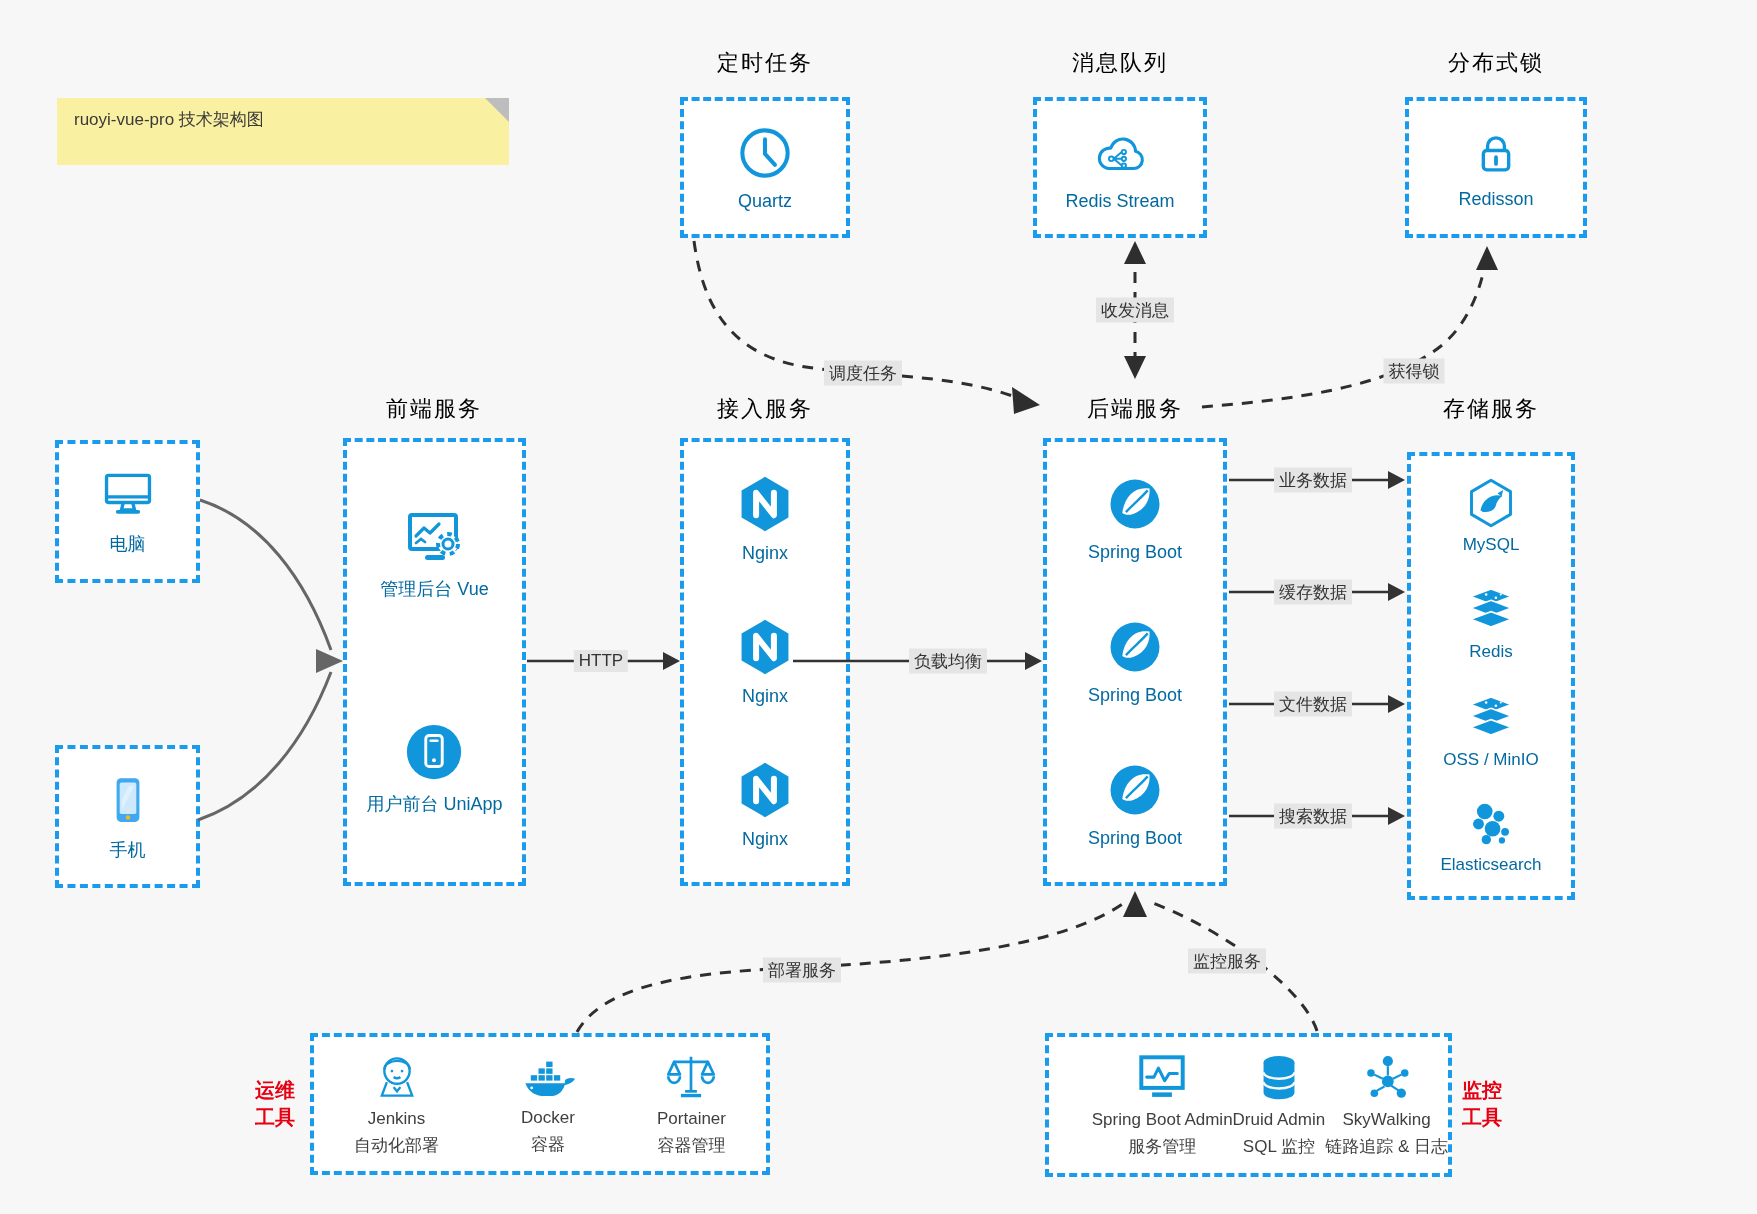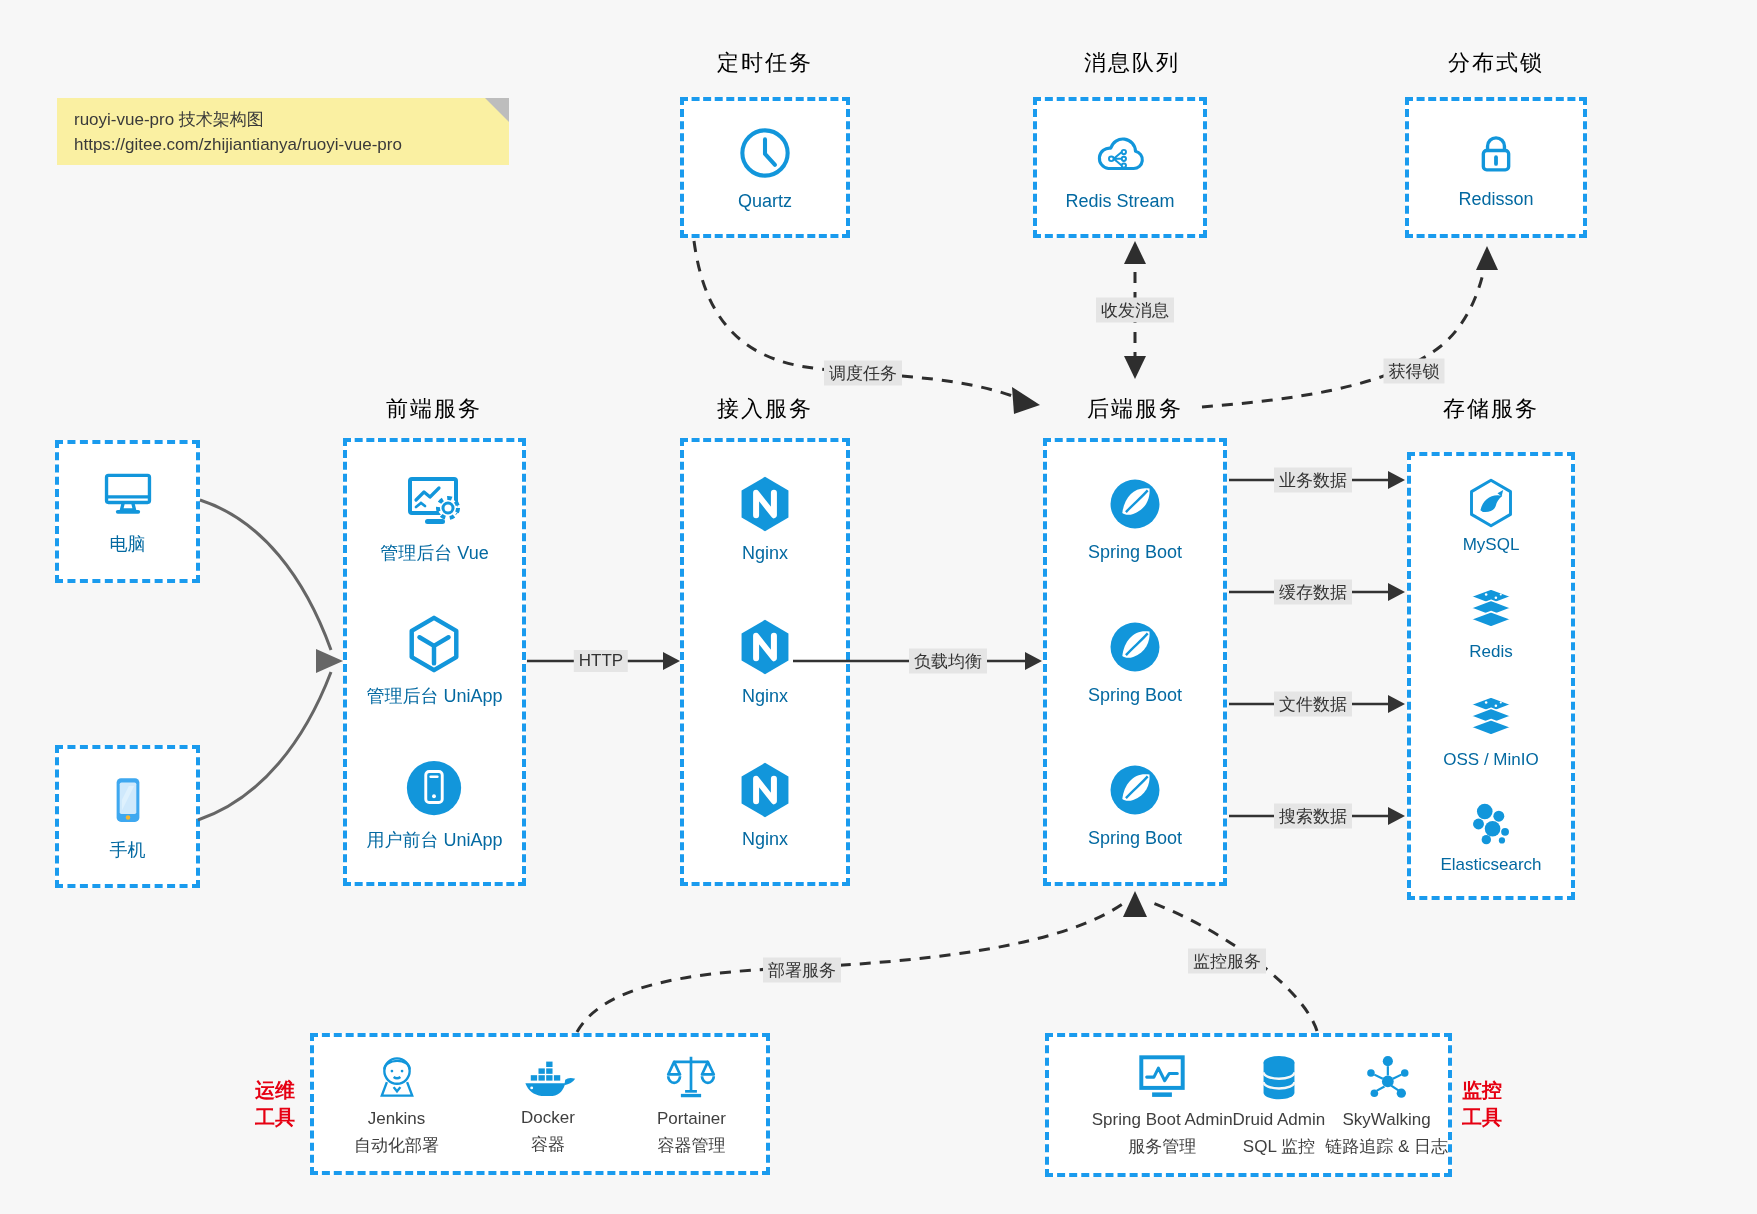--- a/index.html
+++ b/index.html
@@ -33,25 +33,24 @@
         font-size:17px;padding:1px 5px;white-space:nowrap;z-index:5;}
 </style>
 </head>
 <body>
 
 <div class="canvas">
 
   <div class="note">
     <div class="note-fold"></div>
     <div>ruoyi-vue-pro 技术架构图</div>
-    <div>https://gitee.com/zhijiantianya/ruoyi-vue-pro</div>
   </div>
 
   <div class="red-title" style="left:765px;top:48px;">定时任务</div>
-  <div class="red-title" style="left:1120px;top:48px;margin-left:12px;">消息队列</div>
+  <div class="red-title" style="left:1120px;top:48px;">消息队列</div>
   <div class="red-title" style="left:1496px;top:48px;">分布式锁</div>
   <div class="red-title" style="left:434px;top:394px;">前端服务</div>
   <div class="red-title" style="left:765px;top:394px;">接入服务</div>
   <div class="red-title" style="left:1135px;top:394px;">后端服务</div>
   <div class="red-title" style="left:1491px;top:394px;">存储服务</div>
 
   <div class="dash-box col" style="left:680px;top:97px;width:170px;height:141px;">
     <div class="svc-item">
       <span class="icon">
         <svg width="58" height="58" viewBox="0 0 64 64">
@@ -128,29 +127,20 @@
         <svg width="64" height="60" viewBox="0 0 64 60">
             <rect x="7" y="7" width="46" height="34" rx="2" fill="none" stroke="#1296db" stroke-width="4"></rect>
             <path d="M13 28 l8 -8 6 5 9 -9" fill="none" stroke="#1296db" stroke-width="3.2" stroke-linecap="round" stroke-linejoin="round"></path>
             <path d="M13 35 l5 -4 4 3" fill="none" stroke="#1296db" stroke-width="2.8" stroke-linecap="round"></path>
             <circle cx="45" cy="36" r="10" fill="#ffffff" stroke="#1296db" stroke-width="4" stroke-dasharray="4.6 4.6"></circle>
             <circle cx="45" cy="36" r="5" fill="#ffffff" stroke="#1296db" stroke-width="3"></circle>
             <rect x="22" y="47" width="20" height="5" rx="2.5" fill="#1296db"></rect>
           </svg>
       </span>
       <span class="label">管理后台 Vue</span>
-    </div>
-    <div class="svc-item">
-      <span class="icon">
-        <svg width="62" height="62" viewBox="0 0 64 64" fill="none" stroke="#1296db" stroke-width="4.6" stroke-linejoin="round" stroke-linecap="round">
-            <path d="M32 5 L55 18.5 V45.5 L32 59 L9 45.5 V18.5 Z"></path>
-            <path d="M32 34 V52 M32 34 L17 25 M32 34 L47 25"></path>
-          </svg>
-      </span>
-      <span class="label">管理后台 UniApp</span>
     </div>
     <div class="svc-item">
       <span class="icon">
         <svg width="62" height="62" viewBox="0 0 64 64">
             <circle cx="32" cy="32" r="28" fill="#1296db"></circle>
             <rect x="23.5" y="15" width="17" height="32" rx="3.5" fill="none" stroke="#ffffff" stroke-width="3"></rect>
             <line x1="28.5" y1="20.5" x2="35.5" y2="20.5" stroke="#ffffff" stroke-width="2.6" stroke-linecap="round"></line>
             <circle cx="32" cy="40.5" r="2" fill="#ffffff"></circle>
           </svg>
       </span>

